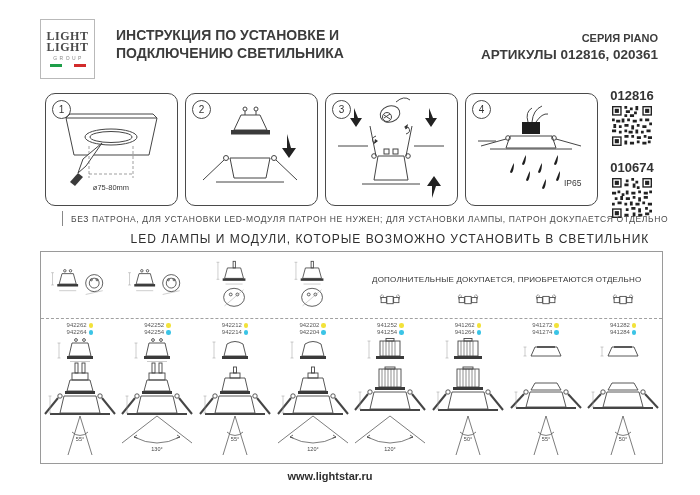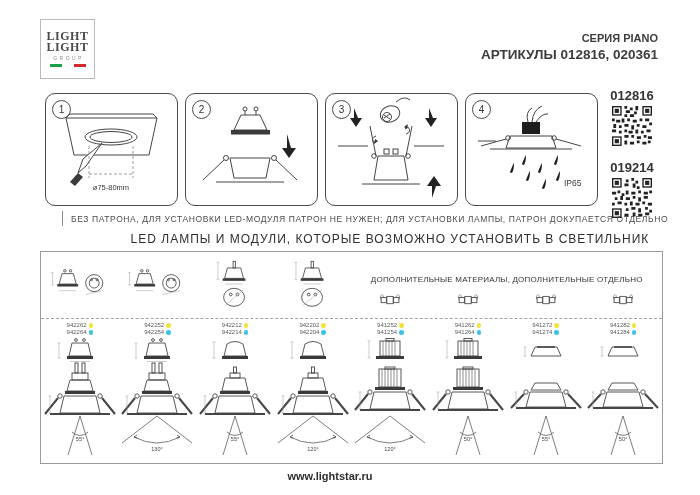--- a/index.html
+++ b/index.html
@@ -196,20 +196,22 @@
   <span class="logo-word">LIGHT</span>
   <span class="logo-group">GROUP</span>
   <span class="logo-flag">
     <span style="background:#1e9e49"></span>
       <span style="background:#ffffff"></span>
       <span style="background:#d22b2b"></span>
   </span>
 </div>
 
 <div class="abs title">
+  <div>ИНСТРУКЦИЯ ПО УСТАНОВКЕ И</div>
+  <div>ПОДКЛЮЧЕНИЮ СВЕТИЛЬНИКА</div>
 </div>
 
 <div class="abs hdr-right">
   <div class="hdr-series">СЕРИЯ PIANO</div>
   <div class="hdr-articles">АРТИКУЛЫ 012816, 020361</div>
 </div>
 
 <div class="abs step" style="left:45px">
   <div class="step-num">1</div>
   <svg width="131" height="111" viewBox="0 0 131 111">
@@ -302,21 +304,21 @@
         <rect x="0" y="22" width="7" height="7"></rect>
       <rect x="1" y="1" width="5" height="5" fill="#fff"></rect>
         <rect x="23" y="1" width="5" height="5" fill="#fff"></rect>
         <rect x="1" y="23" width="5" height="5" fill="#fff"></rect>
       <rect x="2" y="2" width="3" height="3"></rect>
         <rect x="24" y="2" width="3" height="3"></rect>
         <rect x="2" y="24" width="3" height="3"></rect>
       <path d="M9,0h2v2h-2z M13,1h2v2h-2z M17,0h2v3h-2z M10,3h3v2h-3z M16,4h2v2h-2z M9,6h2v2h-2z M13,6h3v2h-3z M0,9h2v2h-2z M3,10h3v2h-3z M7,9h2v3h-2z M11,9h2v2h-2z M15,10h3v2h-3z M20,9h2v2h-2z M24,9h3v2h-3z M27,12h2v2h-2z M1,13h2v3h-2z M5,14h2v2h-2z M9,13h3v2h-3z M14,14h2v3h-2z M18,13h2v2h-2z M22,14h3v2h-3z M0,17h3v2h-3z M5,18h2v2h-2z M9,17h2v2h-2z M12,18h3v2h-3z M17,17h2v3h-2z M21,18h2v2h-2z M25,17h3v2h-3z M9,21h3v2h-3z M14,21h2v2h-2z M18,22h3v2h-3z M23,21h2v2h-2z M26,22h3v2h-3z M9,25h2v3h-2z M13,26h3v2h-3z M18,25h2v2h-2z M22,26h3v2h-3z M26,25h2v2h-2z"></path>
     </g>
   </svg>
-  <div class="qr-label qr-gap">019214</div>
+  <div class="qr-label qr-gap">010674</div>
   <svg class="qr-box" viewBox="0 0 29 29">
     <g fill="#222">
       <rect x="0" y="0" width="7" height="7"></rect>
         <rect x="22" y="0" width="7" height="7"></rect>
         <rect x="0" y="22" width="7" height="7"></rect>
       <rect x="1" y="1" width="5" height="5" fill="#fff"></rect>
         <rect x="23" y="1" width="5" height="5" fill="#fff"></rect>
         <rect x="1" y="23" width="5" height="5" fill="#fff"></rect>
       <rect x="2" y="2" width="3" height="3"></rect>
         <rect x="24" y="2" width="3" height="3"></rect>
@@ -346,21 +348,21 @@
         <use href="#lamp-top-mr16"></use>
       </svg>
     <svg width="72" height="58" viewBox="0 0 76 56">
         <use href="#lamp-top-mr16"></use>
       </svg>
     <div></div>
       <div></div>
       <div></div>
       <div></div>
     <div class="extras">
-      <div class="extras-heading">ДОПОЛНИТЕЛЬНЫЕ МАТЕРИАЛЫ, ДОПОЛНИТЕЛЬНЫЕ ОТДЕЛЬНО</div>
+      <div class="extras-heading">ДОПОЛНИТЕЛЬНЫЕ ДОКУПАЕТСЯ, ПРИОБРЕТАЮТСЯ ОТДЕЛЬНО</div>
       <div class="extras-icons">
         <svg width="22" height="12" viewBox="0 0 21 11">
             <use href="#holder-icon"></use>
           </svg>
         <svg width="22" height="12" viewBox="0 0 21 11">
             <use href="#holder-icon"></use>
           </svg>
         <svg width="22" height="12" viewBox="0 0 21 11">
             <use href="#holder-icon"></use>
           </svg>

